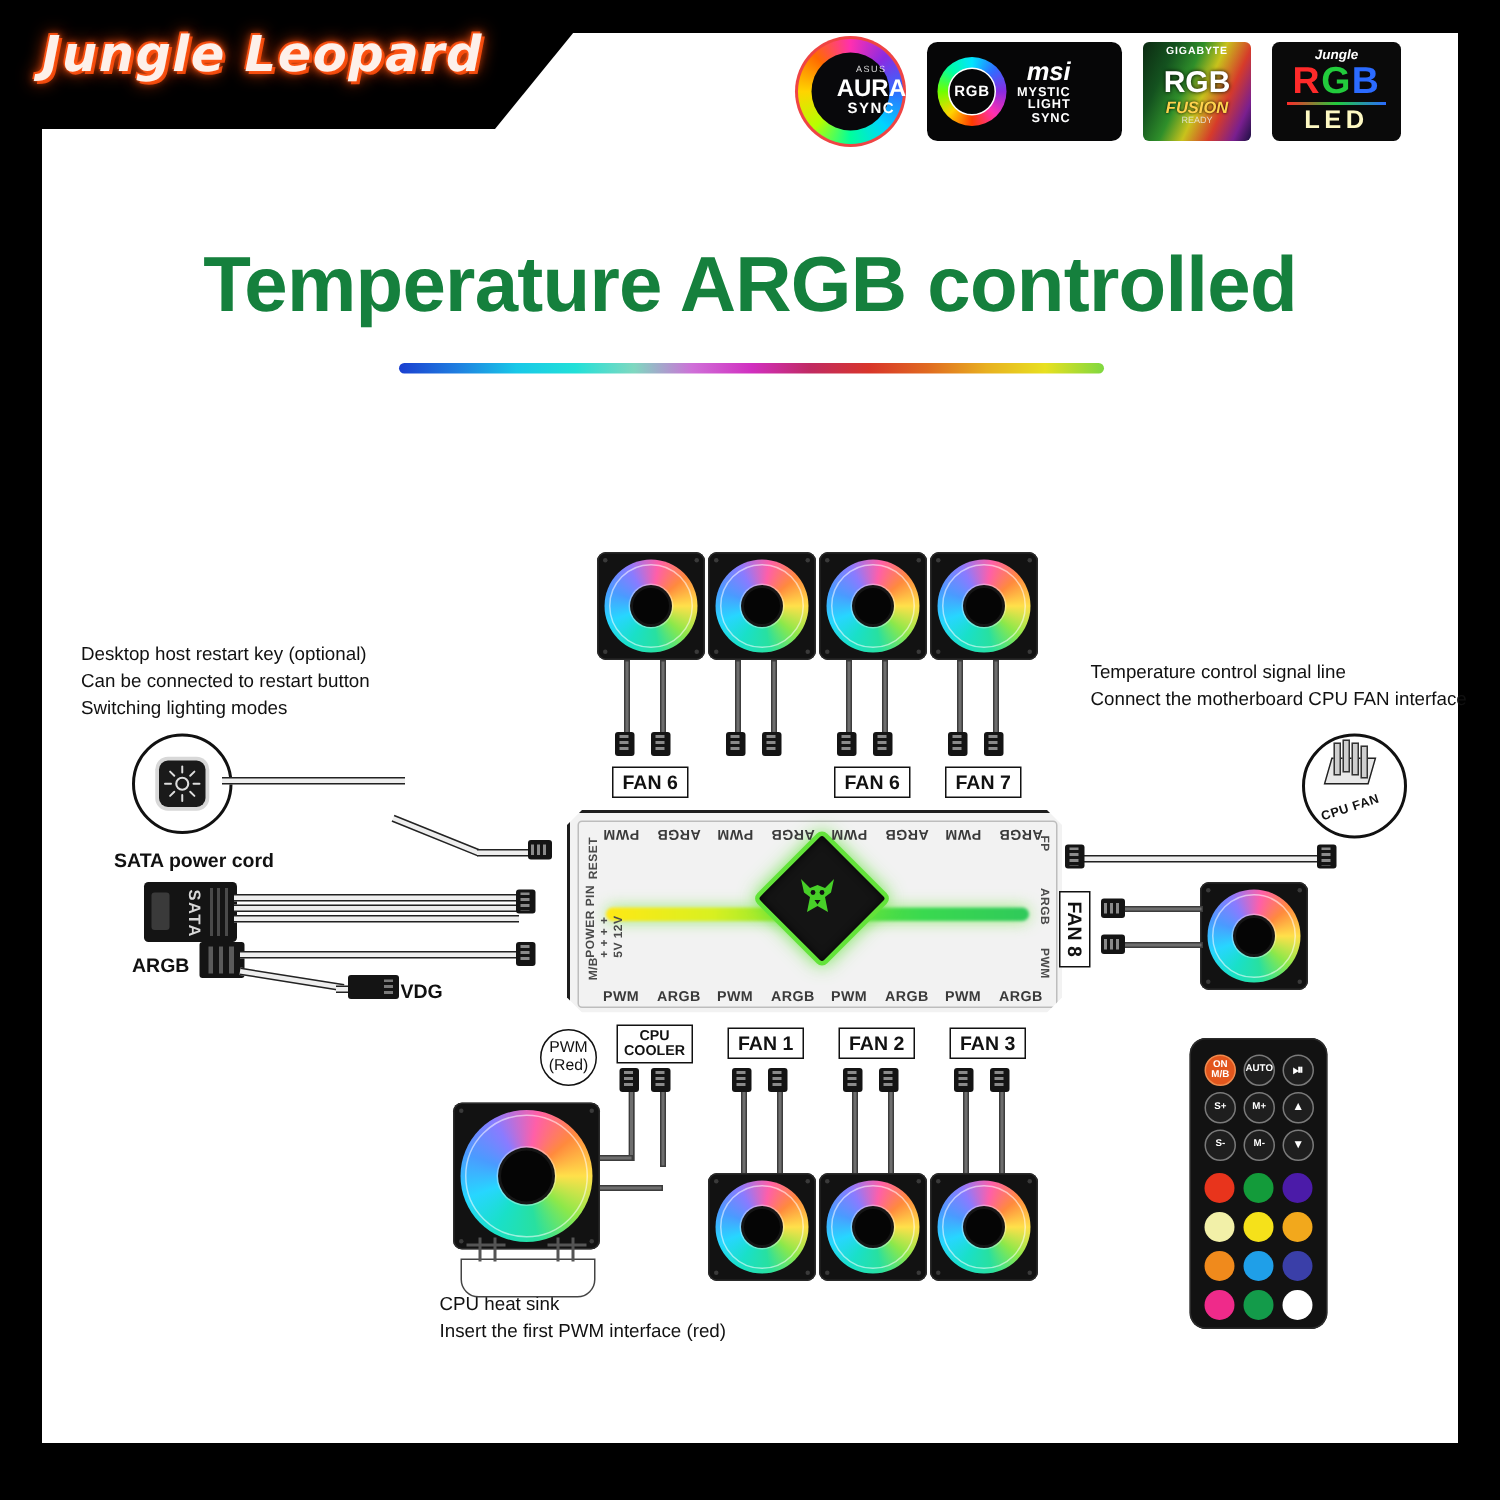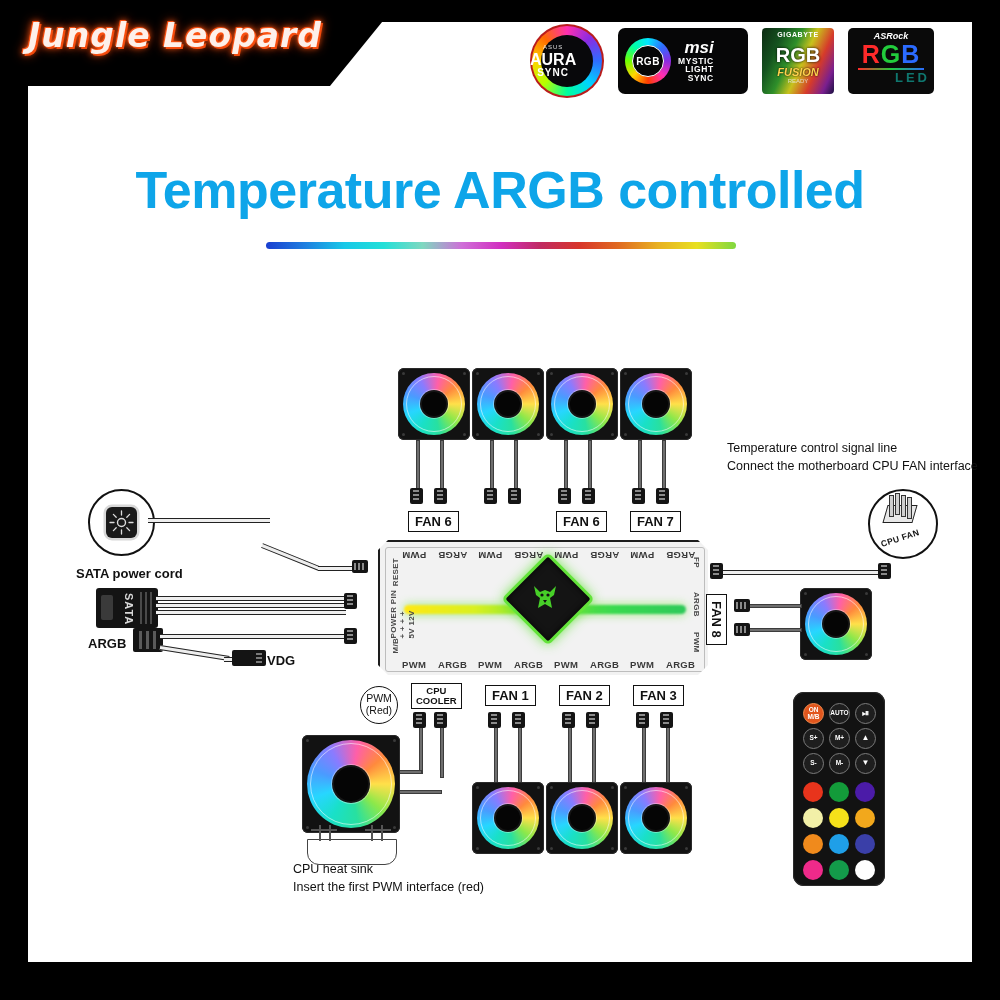--- a/index.html
+++ b/index.html
@@ -14,22 +14,22 @@
           clip-path:polygon(0 0,400px 0,330px 86px,0 86px);z-index:6;}
   #brand{position:absolute;left:28px;top:16px;z-index:7;
          font-family:"DejaVu Sans",sans-serif;font-weight:bold;font-style:italic;
          font-size:33px;letter-spacing:1px;color:#fdf0ea;
          text-shadow:0 0 2px #ff5a1a,0 0 6px #ff5a1a,0 0 12px #ff4500,
                      2px 2px 0 #e8480f,-1px -1px 0 #e8480f;}
 
   
   .badges{position:absolute;left:530px;top:24px;display:flex;gap:14px;align-items:center;z-index:7;}
   .badge{position:relative;}
-  .aura{width:74px;height:74px;border-radius:50%;background:#b91c1c;
-        display:flex;align-items:center;justify-content:flex-start;overflow:hidden;}
+  .aura{width:74px;height:74px;border-radius:50%;background:#ef4444;
+        display:flex;align-items:center;justify-content:flex-end;overflow:hidden;}
   .aura-ring{position:absolute;inset:2px;border-radius:50%;
     background:conic-gradient(#ff2fb0,#8a2be2,#2f6dff,#00d4ff,#00ff9d,#b6ff00,#ffd400,#ff6a00,#ff2fb0);}
   .aura-hole{position:absolute;inset:11px;border-radius:50%;background:#08080b;}
   .aura-txt{position:relative;z-index:2;text-align:center;color:#fff;line-height:1;}
   .aura-txt .s1{font-size:6px;letter-spacing:1px;display:block;opacity:.85;}
   .aura-txt .s2{font-size:16px;font-weight:bold;display:block;margin-top:2px;}
   .aura-txt .s3{font-size:10px;font-weight:bold;display:block;letter-spacing:1px;}
 
   .msi{width:130px;height:66px;border-radius:7px;background:#060607;display:flex;
        align-items:center;padding:0 7px;box-sizing:border-box;gap:7px;}
@@ -49,25 +49,25 @@
          text-shadow:0 0 3px #000;}
   .gb-f{position:absolute;top:38px;left:0;right:0;text-align:center;color:#ffd24d;font-size:11px;
          font-weight:bold;font-style:italic;text-shadow:0 0 2px #000;}
   .gb-s{position:absolute;top:50px;left:0;right:0;text-align:center;color:#eee;font-size:6px;opacity:.8;}
 
   .asr{width:86px;height:66px;border-radius:5px;background:#0a0a0a;padding:4px;box-sizing:border-box;}
   .asr-top{color:#fff;font-size:9px;font-weight:bold;font-style:italic;text-align:center;line-height:1;}
   .asr-rgb{text-align:center;font-size:25px;font-weight:bold;line-height:1;margin-top:1px;letter-spacing:1px;}
   .asr-rgb .r{color:#ff2a2a;} .asr-rgb .g{color:#22cc3c;} .asr-rgb .b{color:#2b6bff;}
   .asr-bar{height:2px;margin:1px 6px;background:linear-gradient(90deg,#ff2a2a,#22cc3c,#2b6bff);}
-  .asr-led{color:#0f766e;font-size:13px;font-weight:bold;text-align:right;letter-spacing:3px;line-height:1.1;}
+  .asr-led{color:#fef9c3;font-size:17px;font-weight:bold;text-align:center;letter-spacing:3px;line-height:1.1;}
 
   
   #title{position:absolute;left:0;right:0;top:160px;text-align:center;
-         font-size:52px;font-weight:bold;color:#0ea5e9;letter-spacing:-.5px;}
+         font-size:52px;font-weight:bold;color:#15803d;letter-spacing:-.5px;}
   #rainbow{position:absolute;left:266px;top:242px;width:470px;height:7px;border-radius:4px;
     background:linear-gradient(90deg,#1a3fd0,#1f7fe0,#18c8e8,#22e0d8,#7fd8c0,#cf6fd8,#d12fc0,#c02a62,#d8352a,#e06a20,#e8b020,#e8e020,#7fd840);}
 
   
   .txt{position:absolute;font-size:12.5px;color:#111;line-height:1.42;white-space:pre-line;}
   .sub-head{position:absolute;font-size:16px;font-weight:bold;color:#111;}
 
   
   .fan{position:absolute;width:72px;height:72px;border-radius:6px;background:#121212;
        box-shadow:inset 0 0 0 1px #2a2a2a;}
@@ -199,33 +199,36 @@
     </div>
 
     <div class="badge gb">
       <div class="gb-t">GIGABYTE</div>
       <div class="gb-r">RGB</div>
       <div class="gb-f">FUSION</div>
       <div class="gb-s">READY</div>
     </div>
 
     <div class="badge asr">
-      <div class="asr-top">ASRock</div>
+      <div class="asr-top">Jungle</div>
       <div class="asr-rgb">
         <span class="r">R</span><span class="g">G</span><span class="b">B</span>
       </div>
       <div class="asr-bar"></div>
       <div class="asr-led">LED</div>
     </div>
   </div>
 
   <div id="title">Temperature ARGB controlled</div>
   <div id="rainbow"></div>
 
 
+  <div class="txt" style="left:54px;top:428px;">Desktop host restart key (optional)
+Can be connected to restart button
+Switching lighting modes</div>
   <div class="txt" style="left:76px;top:565px;font-size:13px;font-weight:bold;">SATA power cord</div>
   <div class="txt" style="left:88px;top:635px;font-size:13px;font-weight:bold;">ARGB</div>
   <div class="txt" style="left:267px;top:652px;font-size:13px;font-weight:bold;">VDG</div>
 
   <div class="txt" style="left:293px;top:861px;">CPU heat sink
 Insert the first PWM interface (red)</div>
   <div class="txt" style="left:727px;top:440px;">Temperature control signal line
 Connect the motherboard CPU FAN interface</div>
 
   <div id="restart">

